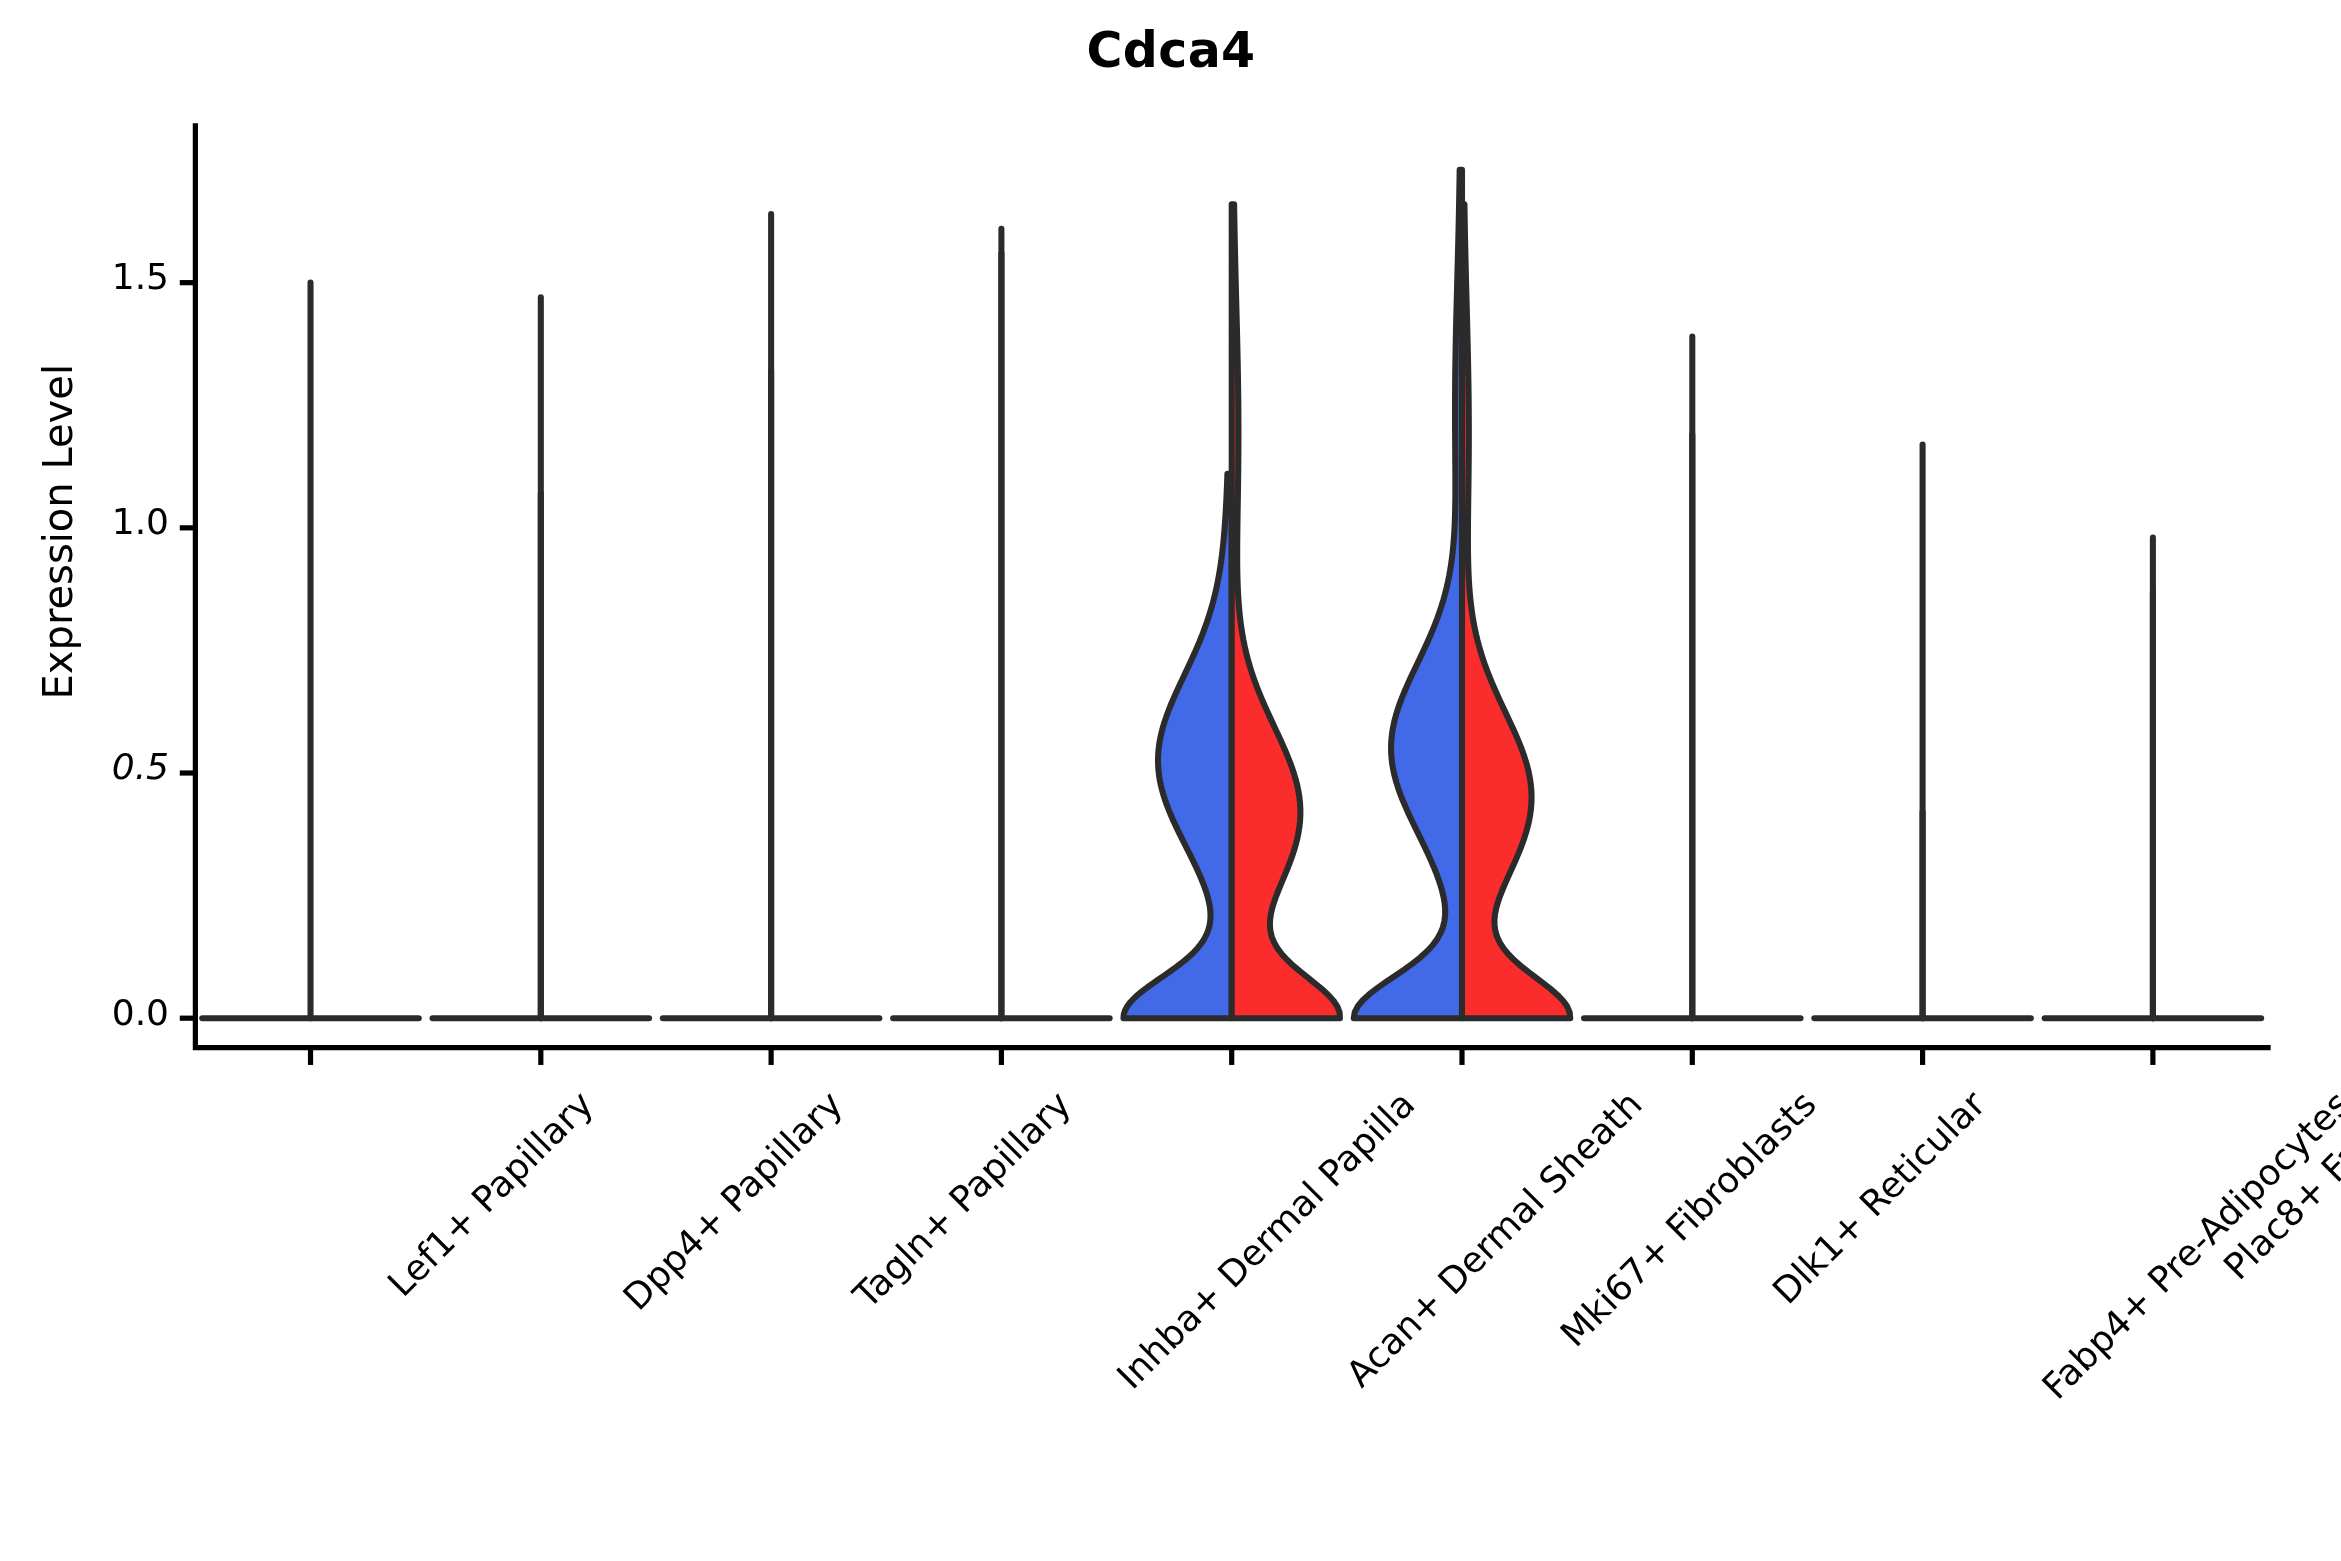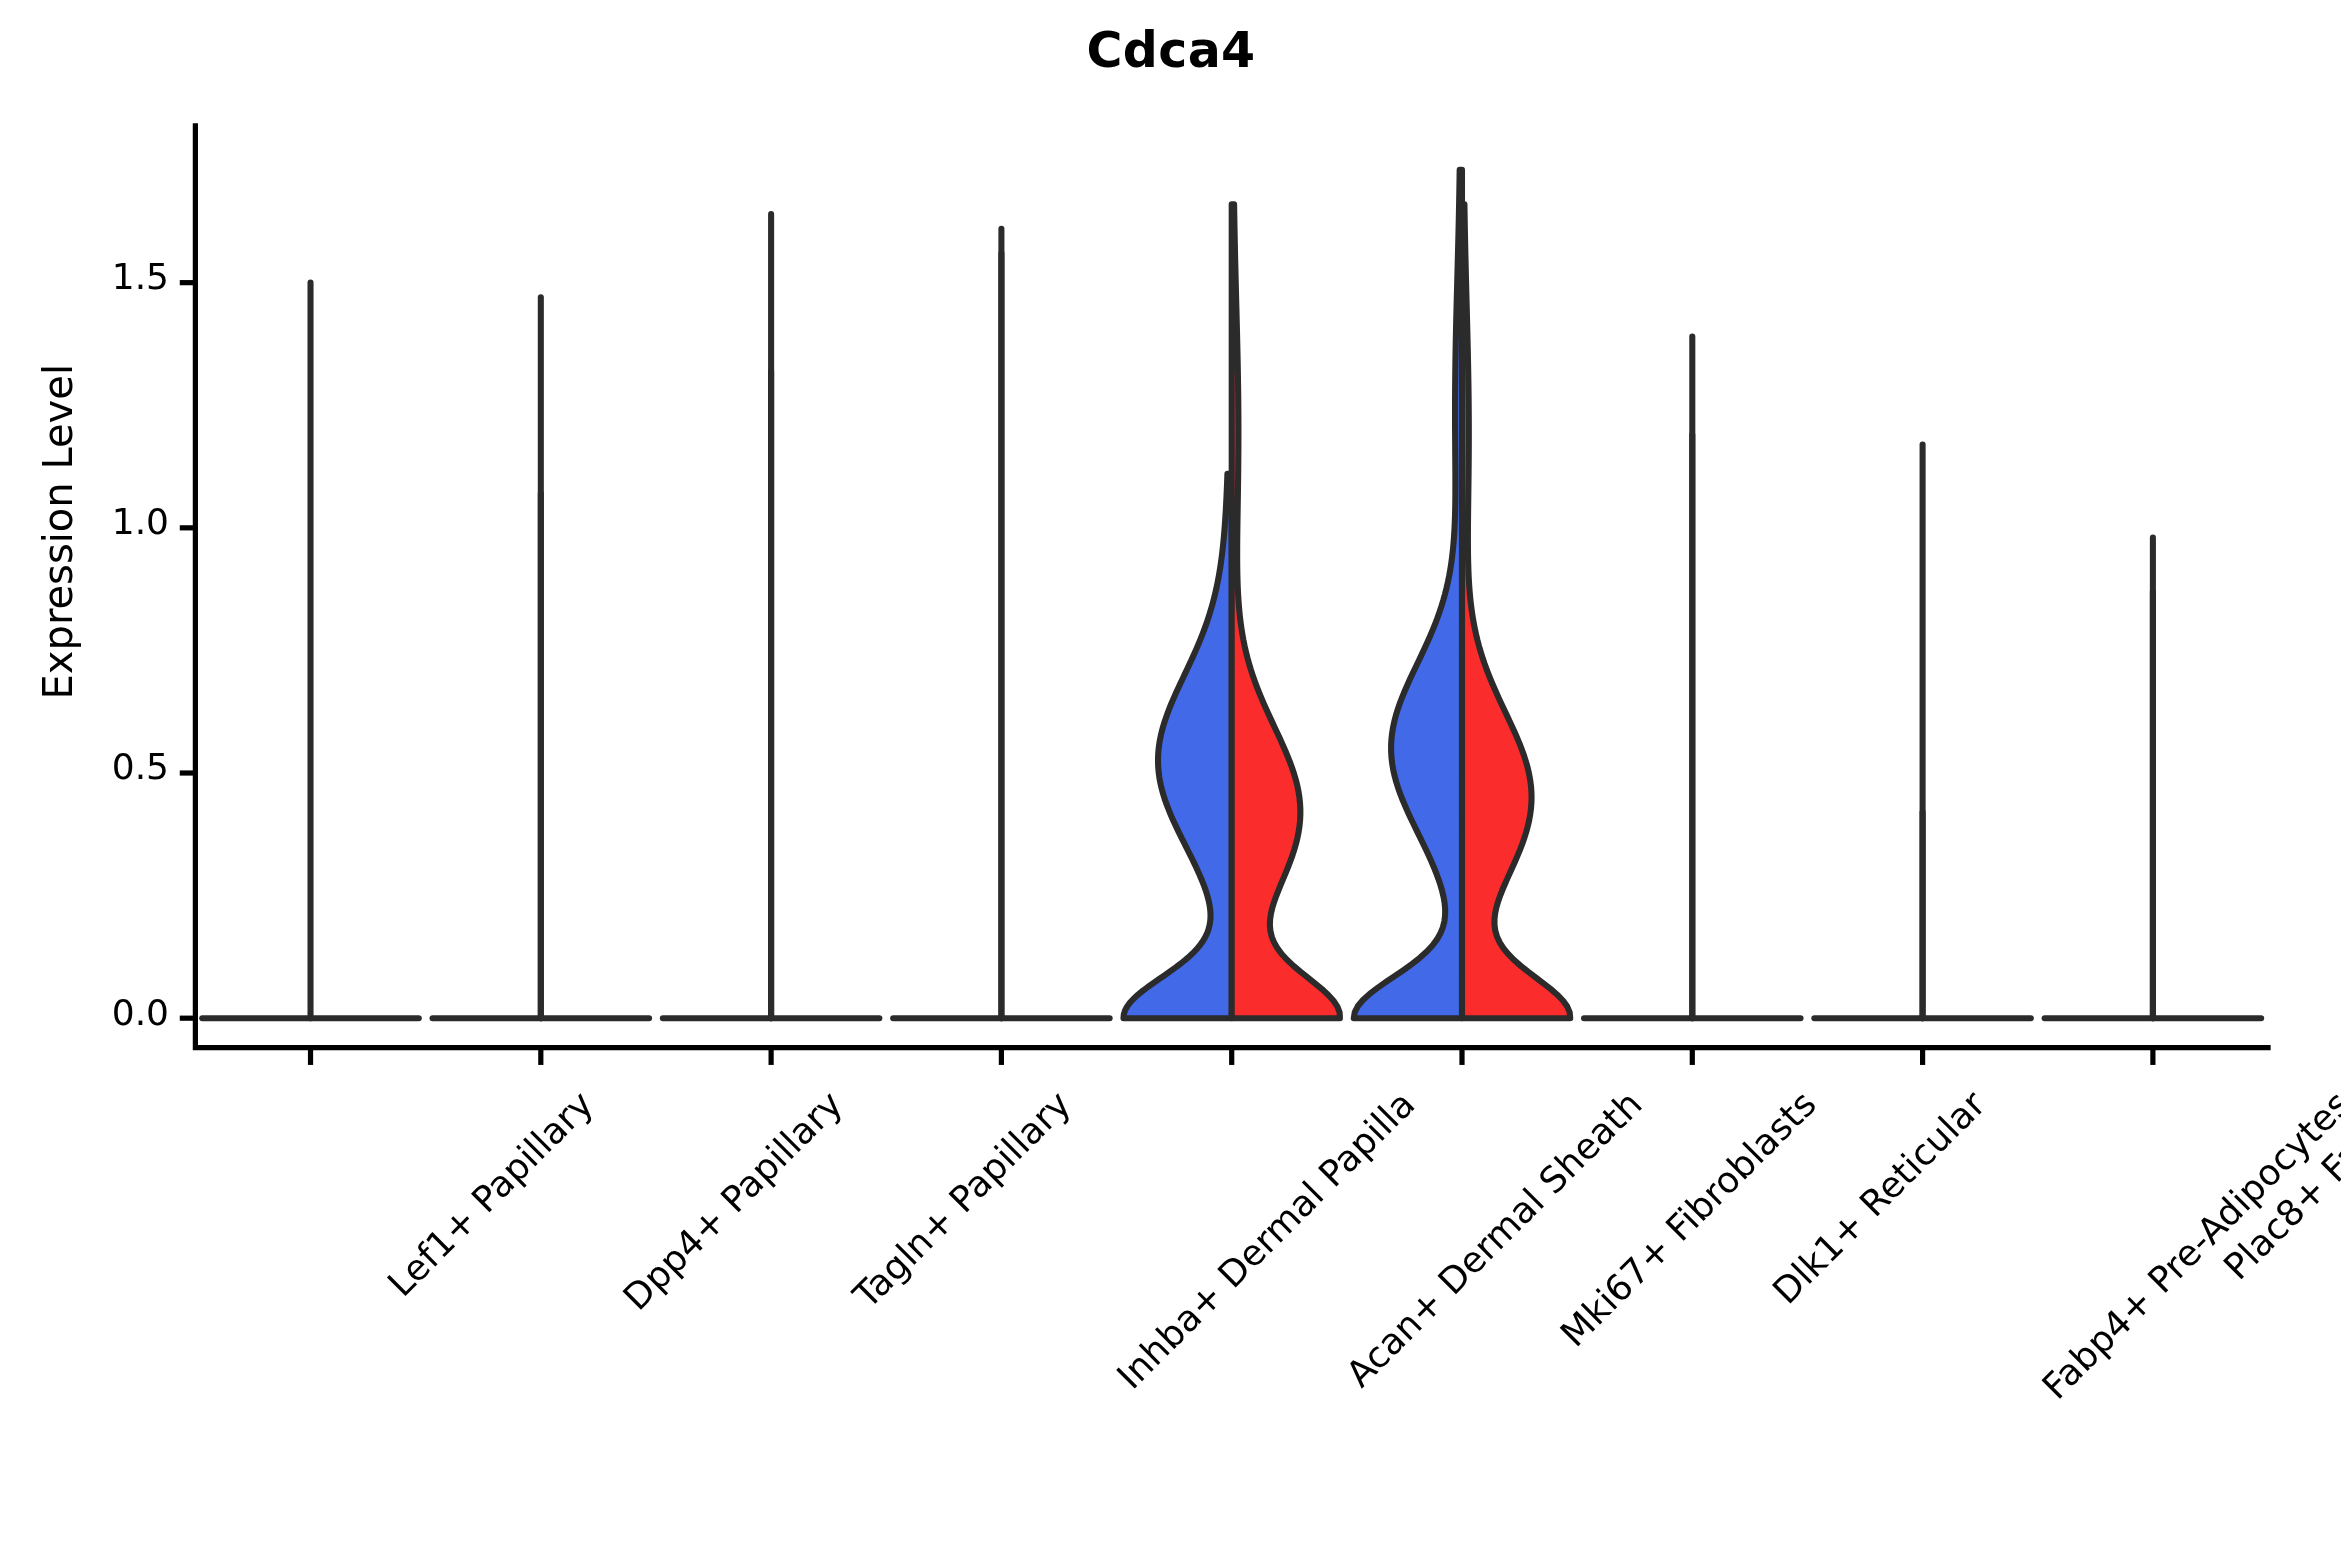--- a/index.html
+++ b/index.html
@@ -123,21 +123,21 @@
         <line x1="1951.111111111111" y1="388.13297872340434" x2="1951.111111111111" y2="1174.0744680851064" stroke="#2b2b2b" stroke-width="7" stroke-linecap="round"></line>
         <line x1="1951.111111111111" y1="1174.0744680851064" x2="2075.922222222222" y2="1174.0744680851064" stroke="#2b2b2b" stroke-width="7" stroke-linecap="round"></line>
         <line x1="2216.6666666666665" y1="936.5957446808511" x2="2216.6666666666665" y2="1174.0744680851064" stroke="#2b2b2b" stroke-width="7" stroke-linecap="round"></line>
         <line x1="2216.6666666666665" y1="1174.0744680851064" x2="2341.4777777777776" y2="1174.0744680851064" stroke="#2b2b2b" stroke-width="7" stroke-linecap="round"></line>
         <line x1="2482.222222222222" y1="619.9574468085107" x2="2482.222222222222" y2="1174.0744680851064" stroke="#2b2b2b" stroke-width="7" stroke-linecap="round"></line>
         <line x1="2482.222222222222" y1="1174.0744680851064" x2="2607.0333333333333" y2="1174.0744680851064" stroke="#2b2b2b" stroke-width="7" stroke-linecap="round"></line>
       </g>
     </svg>
 
 <div class="ytick-label" style="right: 2173px; top: 992px;">0.0</div>
-    <div class="ytick-label" style="right: 2173px; top: 746px;">0.5</div>
+    <div class="ytick-label" style="right: 2173px; top: 746px; font-style: italic;">0.5</div>
     <div class="ytick-label" style="right: 2173px; top: 501px; text-align: center;">1.0</div>
     <div class="ytick-label" style="right: 2173px; top: 256px;">1.5</div>
     <div class="ylabel" style="left: 35px; top: 364px; transform: rotate(-90deg) translate(-100%, 0px);">Expression Level</div>
     <div class="xtick-label" style="left: 300px; top: 1083px; transform: rotate(-45deg); transform-origin: 100% 0px;">Lef1+ Papillary</div>
     <div class="xtick-label" style="left: 530px; top: 1083px; transform: rotate(-45deg); transform-origin: 100% 0px;">Dpp4+ Papillary</div>
     <div class="xtick-label" style="left: 761px; top: 1083px; transform: rotate(-45deg); transform-origin: 100% 0px;">Tagln+ Papillary</div>
     <div class="xtick-label" style="left: 991px; top: 1083px; transform: rotate(-45deg); transform-origin: 100% 0px;">Inhba+ Dermal Papilla</div>
     <div class="xtick-label" style="left: 1221px; top: 1083px; transform: rotate(-45deg); transform-origin: 100% 0px;">Acan+ Dermal Sheath</div>
     <div class="xtick-label" style="left: 1452px; top: 1083px; transform: rotate(-45deg); transform-origin: 100% 0px;">Mki67+ Fibroblasts</div>
     <div class="xtick-label" style="left: 1682px; top: 1083px; transform: rotate(-45deg); transform-origin: 100% 0px;">Dlk1+ Reticular</div>

